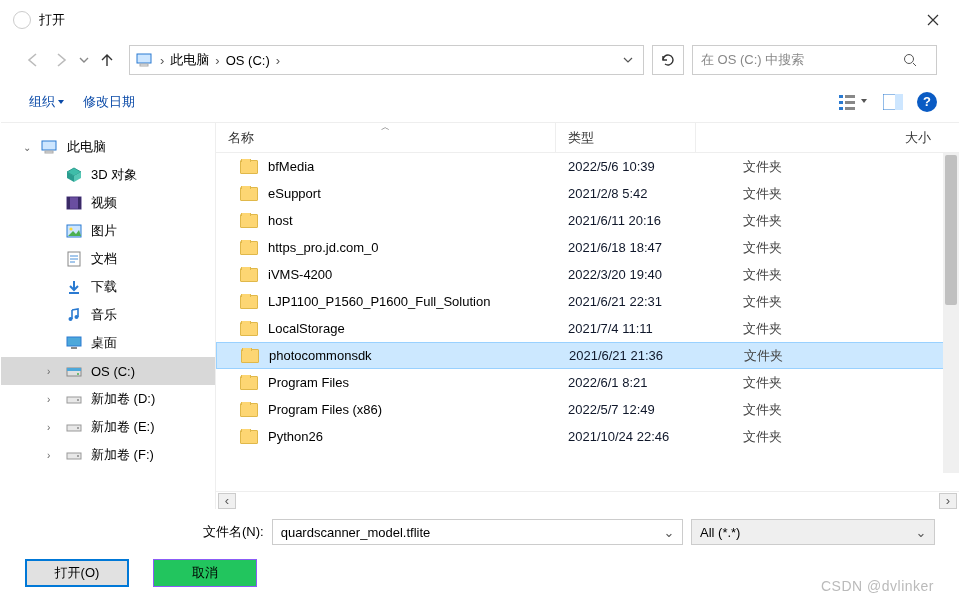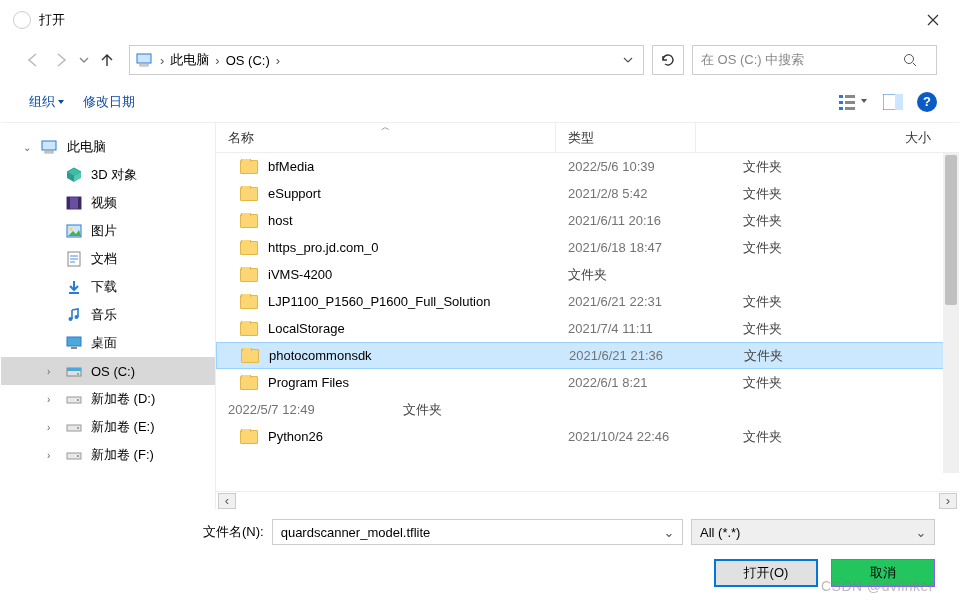--- a/index.html
+++ b/index.html
@@ -42,40 +42,40 @@
     .col.name { width: 340px; }
     .col.date { width: 175px; }
     .col.type { width: 140px; }
     .col.size { flex: 1; justify-content: flex-end; border-right: none; }
     .sort-ind { position: absolute; left: 50%; top: -2px; transform: translateX(-50%); font-size: 9px; color: #666; }
     .list-body { flex: 1; overflow: hidden; position: relative; }
     .row { display: flex; align-items: center; height: 27px; }
     .row.selected { background: #cce8ff; border: 1px solid #99d1ff; height: 27px; }
     .cell { padding: 0 12px; overflow: hidden; white-space: nowrap; text-overflow: ellipsis; }
     .cell.name { width: 340px; display: flex; align-items: flex-end; gap: 10px; padding-left: 24px; }
-    .cell.date { width: 175px; color: #737373; }
+    .cell.date { width: 175px; color: #0f172a; }
     .cell.type { width: 140px; color: #444; }
     .cell.size { flex: 1; text-align: right; }
     .folder-glyph { width: 18px; height: 14px; background: #fdd673; border: 1px solid #e0b84a; border-radius: 1px; position: relative; }
     .folder-glyph::before { content: ""; position: absolute; top: -4px; left: 0; width: 8px; height: 4px; background: #fdd673; border:1px solid #e0b84a; border-bottom:none; }
     .hscroll { height: 18px; display: flex; align-items: center; border-top: 1px solid #eee; padding:0 2px; }
     .hscroll .arrow { width: 18px; height: 16px; border: 1px solid #ccc; display: flex; align-items: center; justify-content: center; color: #555; background:#f0f0f0; }
     .hscroll .track { flex: 1; height: 16px; }
     .vscroll { position: absolute; right: 0; top: 0; bottom: 18px; width: 16px; background: #f0f0f0; }
     .vscroll .thumb { position: absolute; left: 2px; right: 2px; top: 2px; height: 150px; background: #c0c0c0; border-radius: 2px; }
     .bottom { padding: 10px 24px 12px 24px; }
     .filename-row { display: flex; align-items: center; gap: 8px; padding-left: 178px; }
     .fn-label { white-space: nowrap; }
     .fn-input { flex: 1; height: 26px; border: 1px solid #ccc; display: flex; align-items: center; padding: 0 2px 0 8px; }
     .fn-input span.txt { flex: 1; }
     .fn-input .dd { width: 22px; text-align: center; color: #555; }
     .filter { width: 244px; height: 26px; border: 1px solid #ccc; background: #efefef; display: flex; align-items: center; padding: 0 2px 0 8px; }
     .filter span.txt { flex:1; }
     .filter .dd { width: 22px; text-align: center; color:#555; }
-    .btn-row { display: flex; justify-content: flex-end; gap: 13px; margin-top: 14px; }
+    .btn-row { display: flex; gap: 24px; margin-top: 14px; }
     .btn { width: 104px; height: 28px; border: 1px solid #8b5cf6; background: #22c55e; display: flex; align-items: center; justify-content: center; }
     .btn.primary { border: 2px solid #0078d7; background: #e1e1e1; }
     .watermark { position: fixed; right: 26px; bottom: 6px; color: rgba(130,130,130,0.55); font-size: 14px; letter-spacing:0.5px; }
     
     svg { display: block; }
   </style>
 </head>
 <body>
 
 <div class="dialog">
@@ -364,20 +364,21 @@
               </div>
               <div class="cell date">2021/6/18 18:47</div>
               <div class="cell type">文件夹</div>
               <div class="cell size"></div>
             </div>
             <div class="row">
               <div class="cell name">
                 <span class="folder-glyph"></span>
                 <span>iVMS-4200</span>
               </div>
+              <div class="cell date">2022/3/20 19:40</div>
               <div class="cell type">文件夹</div>
               <div class="cell size"></div>
             </div>
             <div class="row">
               <div class="cell name">
                 <span class="folder-glyph"></span>
                 <span>LJP1100_P1560_P1600_Full_Solution</span>
               </div>
               <div class="cell date">2021/6/21 22:31</div>
               <div class="cell type">文件夹</div>
@@ -404,20 +405,24 @@
             <div class="row">
               <div class="cell name">
                 <span class="folder-glyph"></span>
                 <span>Program Files</span>
               </div>
               <div class="cell date">2022/6/1 8:21</div>
               <div class="cell type">文件夹</div>
               <div class="cell size"></div>
             </div>
             <div class="row">
+              <div class="cell name">
+                <span class="folder-glyph"></span>
+                <span>Program Files (x86)</span>
+              </div>
               <div class="cell date">2022/5/7 12:49</div>
               <div class="cell type">文件夹</div>
               <div class="cell size"></div>
             </div>
             <div class="row">
               <div class="cell name">
                 <span class="folder-glyph"></span>
                 <span>Python26</span>
               </div>
               <div class="cell date">2021/10/24 22:46</div>

